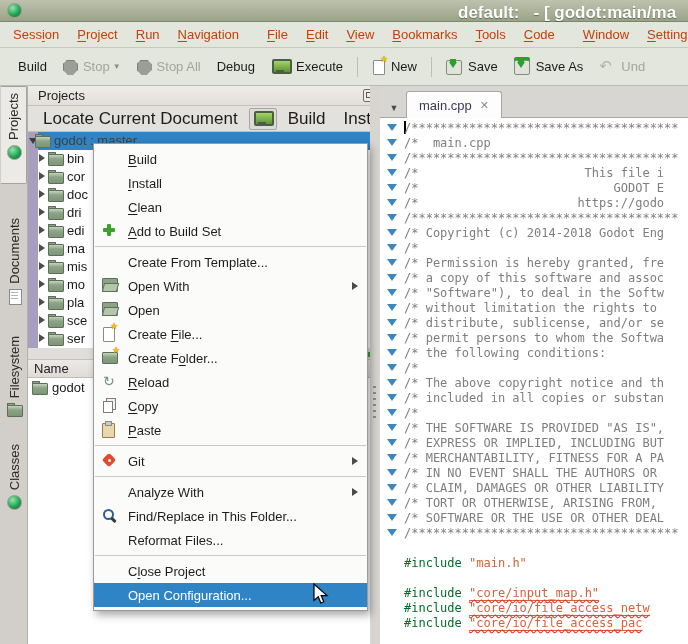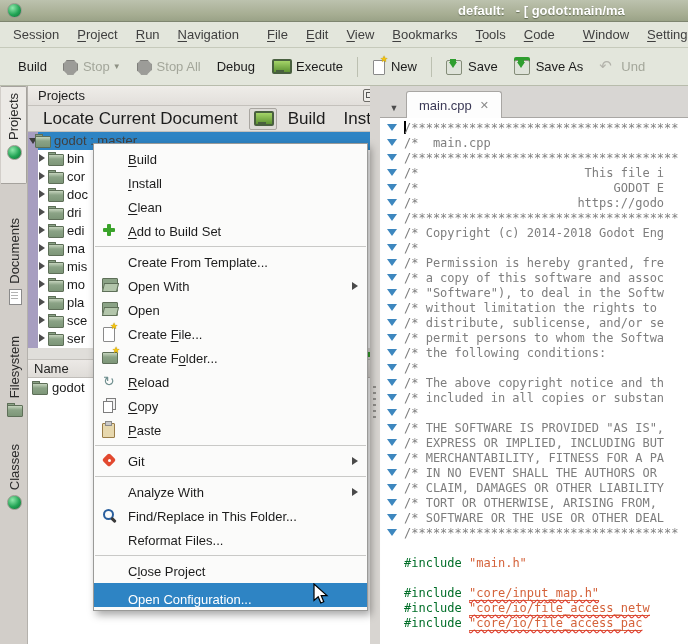--- a/index.html
+++ b/index.html
@@ -4,27 +4,27 @@
 <style>
   html,body{margin:0;padding:0;}
   body{font-family:"Liberation Sans","DejaVu Sans",sans-serif; background:#888;}
   #window{position:relative;width:688px;height:644px;overflow:hidden;background:#dcdfd3;box-sizing:border-box;}
   *{box-sizing:border-box;}
 
   
   #titlebar{position:absolute;left:0;top:0;width:688px;height:22px;
     background:linear-gradient(#bcc2ae,#a6ad92 70%,#9aa287);border-bottom:1px solid #7e8570;}
   #titlebar .app-ic{position:absolute;left:7px;top:3px;}
-  #title-text{position:absolute;left:458px;top:3px;color:#fff;font-weight:bold;font-size:13px;
+  #title-text{position:absolute;left:458px;top:3px;color:#fff;font-weight:bold;font-size:17px;
     white-space:pre;text-shadow:0 1px 1px rgba(40,50,30,.5);}
 
   
   #menubar{position:absolute;left:0;top:22px;width:688px;height:26px;background:#e3e6dc;
     border-bottom:1px solid #c6cabb;display:flex;align-items:center;padding-left:4px;overflow:hidden;white-space:nowrap;}
-  .mb-item{font-size:13px;color:#404040;padding:3px 9px;}
+  .mb-item{font-size:13px;color:#c2410c;padding:3px 9px;}
   .mb-sep{width:1px;height:14px;background:#b9bdae;margin:0 5px;}
   .mn{text-decoration:underline;text-underline-offset:2px;}
 
   
   #toolbar{position:absolute;left:0;top:48px;width:688px;height:38px;background:#e3e6dc;
     border-bottom:1px solid #b8bcac;display:flex;align-items:center;padding-left:10px;overflow:hidden;white-space:nowrap;}
   .tb-btn{display:inline-flex;align-items:center;gap:6px;font-size:13px;color:#1c1c1c;padding:4px 8px;background:transparent;border:none;}
   .tb-btn.disabled{color:#a3a69a;}
   .tb-sep{width:1px;height:20px;background:#bcc0b1;margin:0 6px;}
   .dd{font-size:8px;color:#8d9083;margin-left:-3px;}
@@ -110,21 +110,21 @@
   .kw{color:var(--kw,#006e28);}
   .str{color:var(--str,#d4623a);}
   .str.err{border-bottom:1px solid currentColor;text-decoration:underline wavy var(--errline,#e03b2f);text-underline-offset:2px;}
   .caret{display:inline-block;width:2px;height:13px;background:#000;vertical-align:-2px;margin-right:-2px;}
 
   
   #ctxmenu{position:absolute;left:93px;top:143px;width:275px;background:#fbfbfa;border:1px solid #9a9a98;
     box-shadow:3px 4px 8px rgba(0,0,0,.35);padding:3px 0;z-index:50;}
   .cm-item{position:relative;height:24px;display:flex;align-items:center;font-size:13px;color:#1d1d1d;padding-left:34px;}
   .cm-item .cm-ic{position:absolute;left:8px;top:4px;}
-  .cm-item.hl{color:#fff;align-items:flex-end;}
+  .cm-item.hl{color:#fff;}
   .cm-sep{height:1px;background:#c9c9c7;margin:3px 1px;}
   .cm-arrow{position:absolute;right:9px;top:8px;width:0;height:0;border-top:4px solid transparent;border-bottom:4px solid transparent;border-left:6px solid #4a4a4a;}
 
   
   .ic{display:inline-block;position:relative;width:16px;height:16px;flex:none;}
   .ic b.st{position:absolute;right:-3px;top:-5px;color:#f2c20f;font-size:9px;font-weight:normal;text-shadow:0 0 1px #8a6d00;}
 
   .ic-kdevelop-logo-icon{width:14px;height:14px;}
   .ic-kdevelop-logo-icon::before{content:"";position:absolute;left:0;top:0;width:13px;height:13px;border-radius:50%;
     background:radial-gradient(circle at 35% 30%,#8fe8ab,#22a455 55%,#0d6e35);border:1px solid #9b998f;}

